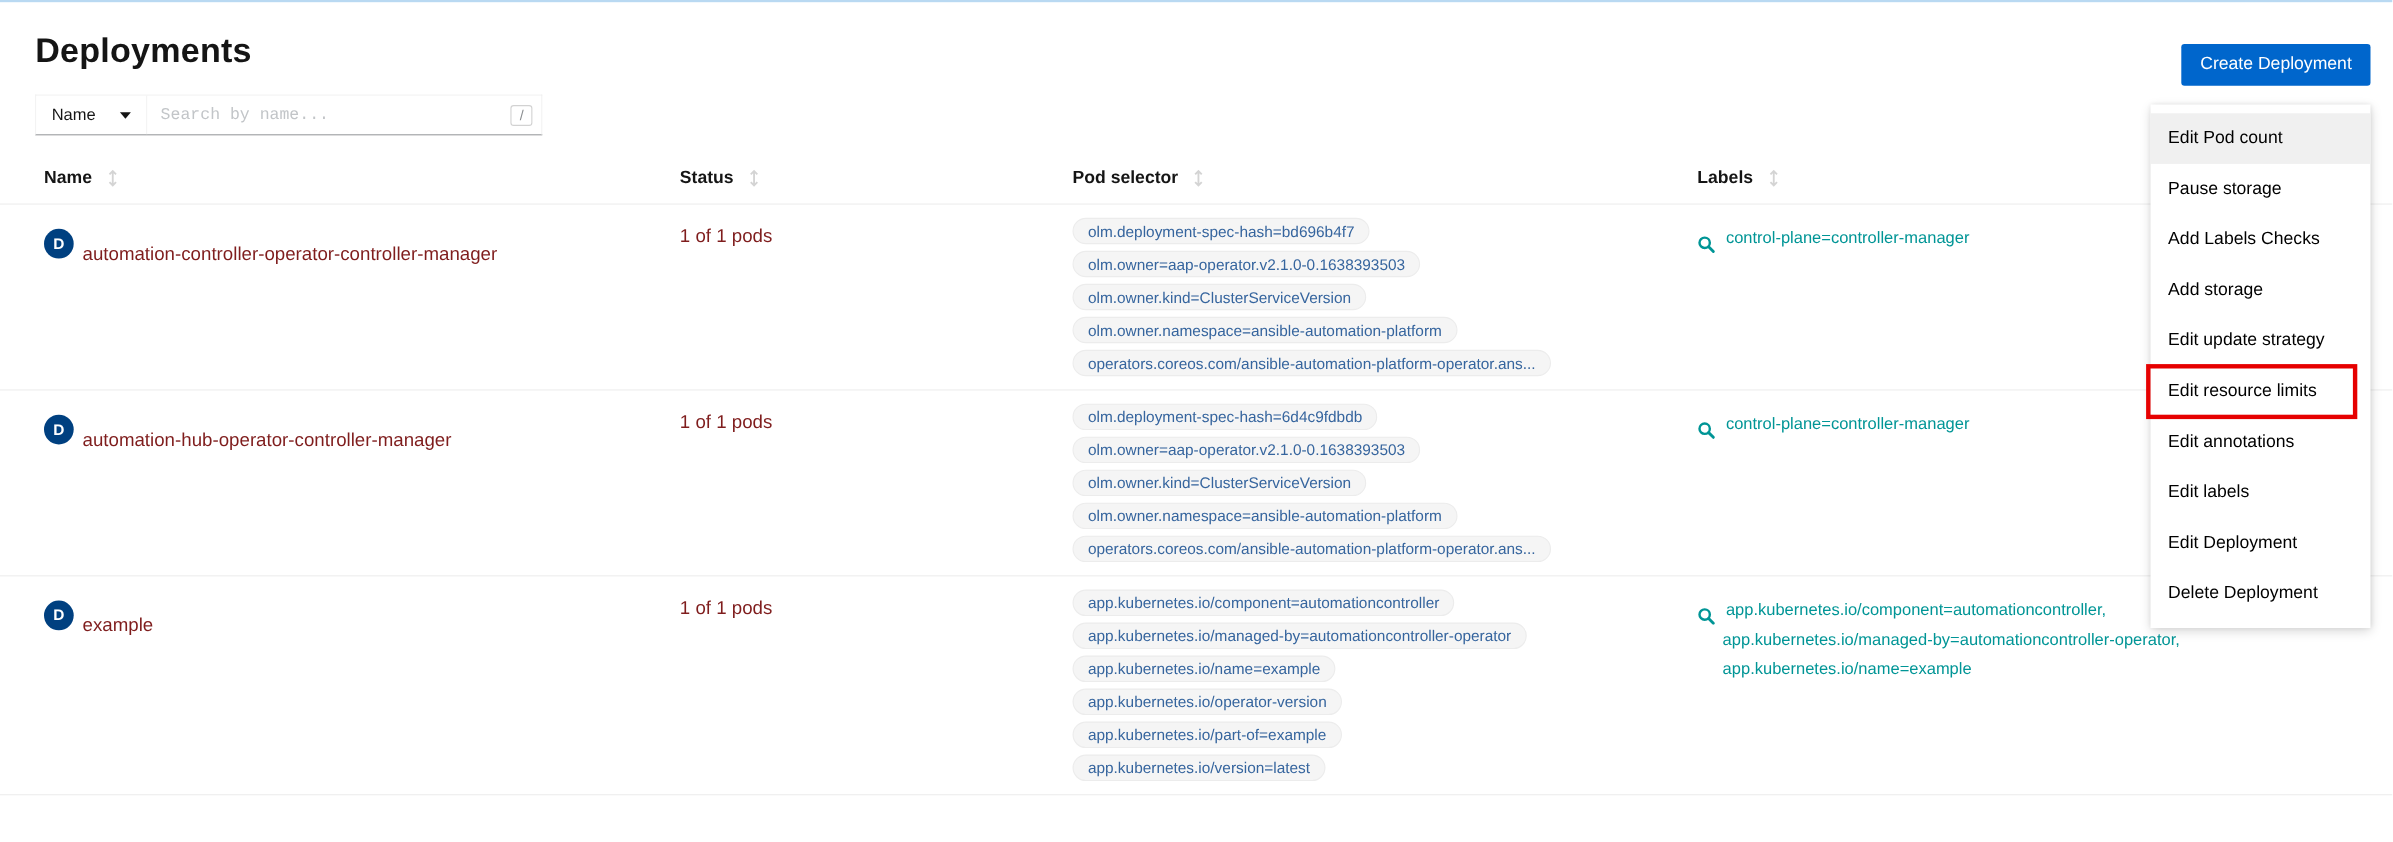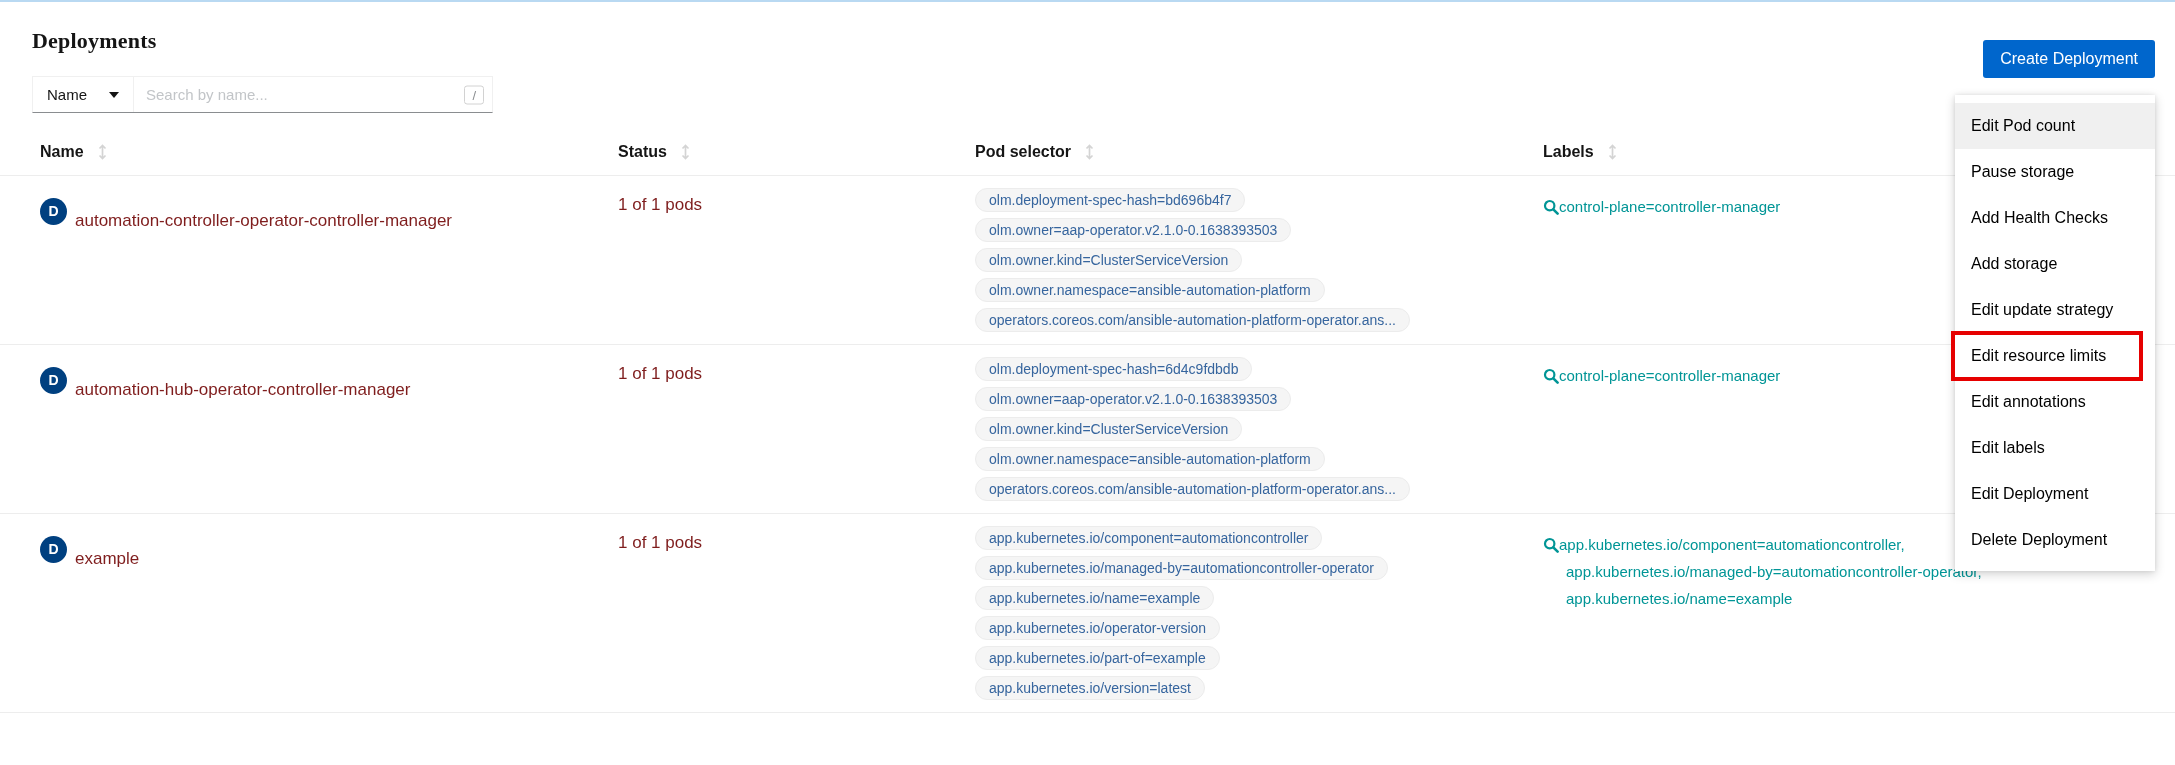--- a/index.html
+++ b/index.html
@@ -2,36 +2,36 @@
 <html><head>
 <meta charset="utf-8">
 <style>
   * { margin:0; padding:0; box-sizing:border-box; }
   html,body { width:2175px; height:765px; overflow:hidden; background:#fff;
               font-family:"Liberation Sans", sans-serif; color:#151515; }
   .top-line { height:2px; background:#b9d9f2; width:100%; }
 
   
   .page-header { position:relative; padding:26px 20px 0 32px; }
-  .page-title { font-size:22px; font-weight:600; letter-spacing:.2px;font-family:Liberation Serif, serif; }
+  .page-title { font-size:31px; font-weight:600; letter-spacing:.2px; }
   .create-btn { position:absolute; top:38px; right:20px; background:#0066cc; color:#fff;
                 border:none; font-size:16px; padding:10px 17px; border-radius:3px;
                 font-family:inherit; cursor:pointer; }
 
   
   .toolbar { margin:22px 0 0 32px; display:flex; }
   .filter-group { display:flex; border:1px solid #f0f0f0; border-bottom:1px solid #8a8d90; }
   .filter-toggle { display:flex; align-items:center; gap:22px; background:#fff;
                    border:none; border-right:1px solid #f0f0f0; padding:9px 14px;
                    font-size:15px; font-family:inherit; cursor:pointer; color:#151515; }
   .caret { width:0; height:0; border-left:5px solid transparent; border-right:5px solid transparent;
            border-top:6px solid #151515; display:inline-block; }
   .search-wrap { position:relative; width:358px; }
   .search-input { width:100%; height:100%; border:none; outline:none; padding:9px 40px 9px 12px;
-                  font-size:15px; font-family:Liberation Sans, sans-serif; color:#151515; }
+                  font-size:15px; font-family:Liberation Mono, monospace; color:#151515; }
   .search-input::placeholder { color:#c2c5c8; }
   .shortcut-badge { position:absolute; right:8px; top:50%; transform:translateY(-50%);
                     border:1px solid #d2d2d2; border-radius:3px; color:#8a8d90;
                     font-size:13px; padding:1px 7px; background:#fff; }
 
   
   .table { margin-top:14px; }
   .grid-row { display:grid; grid-template-columns:578px 357px 568px 1fr 50px;
               padding-left:40px; padding-right:22px; align-items:start; }
   .thead { padding-top:16px; padding-bottom:14px; border-bottom:1px solid #ededed; }
@@ -41,21 +41,21 @@
   .name-cell { display:flex; align-items:center; gap:8px; padding-top:3px; }
   .badge { width:27px; height:27px; border-radius:50%; background:#004080; color:#fff;
            font-size:14px; font-weight:700; display:flex; align-items:center;
            justify-content:center; flex:0 0 auto; }
   .link { color:#7f1d1d; font-size:17px; text-decoration:none; cursor:pointer;margin-top:20px; }
   .status-cell { padding-top:7px; }
   .labels-cell { display:flex; flex-direction:column; align-items:flex-start; gap:6px; }
   .pill { background:#f5f5f5; border:1px solid #ececec; border-radius:30px;
           padding:3px 13px; font-size:14px; color:#36659e; white-space:nowrap; }
   .selector-cell { padding-top:5px; }
-  .selector-line { display:flex; align-items:flex-start; gap:0; color:#009596;
+  .selector-line { display:flex; align-items:flex-end; gap:10px; color:#009596;
                    font-size:15px; line-height:27px; cursor:pointer; }
   .selector-line.indent { padding-left:23px; }
   .selector-line svg { margin-top:6px; flex:0 0 auto; }
   .kebab { background:none; border:none; cursor:pointer; padding:6px 8px; margin-top:2px;
            display:flex; flex-direction:column; gap:3px; align-items:center; justify-self:end; }
   .kebab .dot { width:4px; height:4px; border-radius:50%; background:#151515; }
 
   
   .menu { position:absolute; top:95px; right:20px; width:200px; background:#fff; z-index:10;
           padding:8px 0; box-shadow:0 3px 10px rgba(3,3,3,.18), 0 0 4px rgba(3,3,3,.09); }
@@ -207,21 +207,21 @@
           <span class="dot"></span>
           <span class="dot"></span>
         </button>
       </div>
     </div>
 </div>
 
 <div class="menu">
     <div class="menu-item hover">Edit Pod count</div>
     <div class="menu-item">Pause storage</div>
-    <div class="menu-item">Add Health Checks</div>
+    <div class="menu-item">Add Labels Checks</div>
     <div class="menu-item">Add storage</div>
     <div class="menu-item">Edit update strategy</div>
     <div class="menu-item">Edit resource limits<div class="red-box"></div></div>
     <div class="menu-item">Edit annotations</div>
     <div class="menu-item">Edit labels</div>
     <div class="menu-item">Edit Deployment</div>
     <div class="menu-item">Delete Deployment</div>
   </div>
 
 </body></html>

